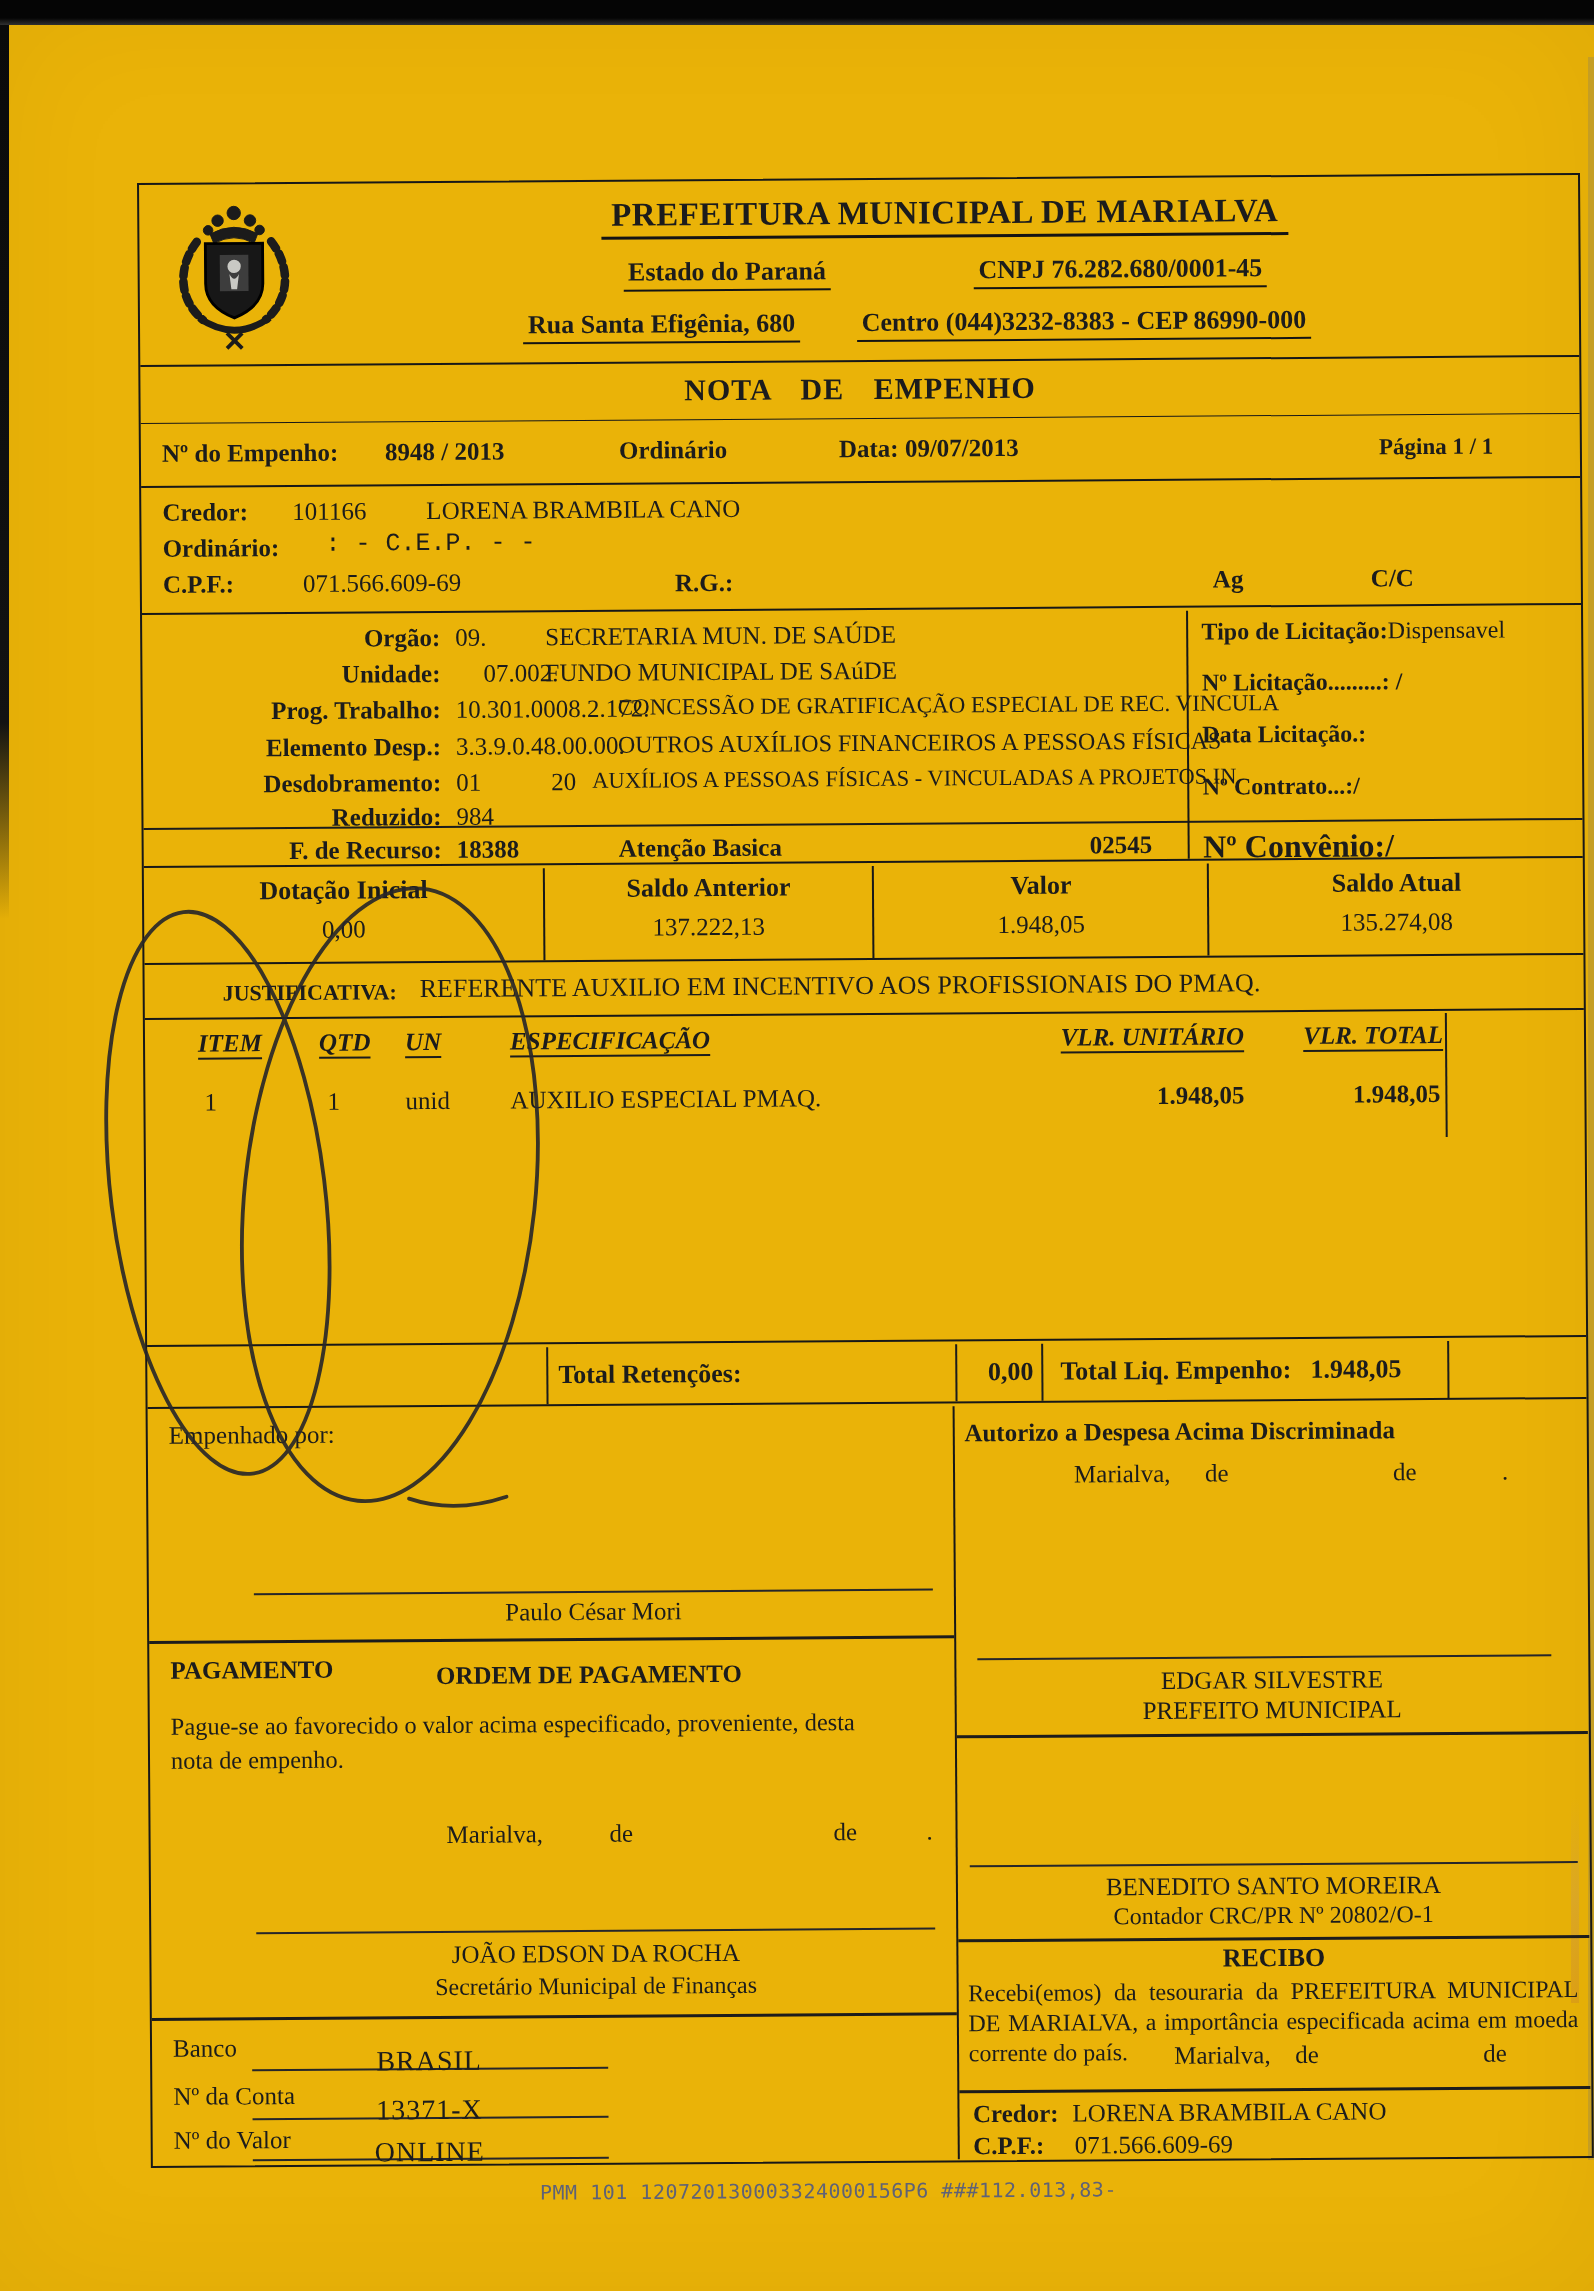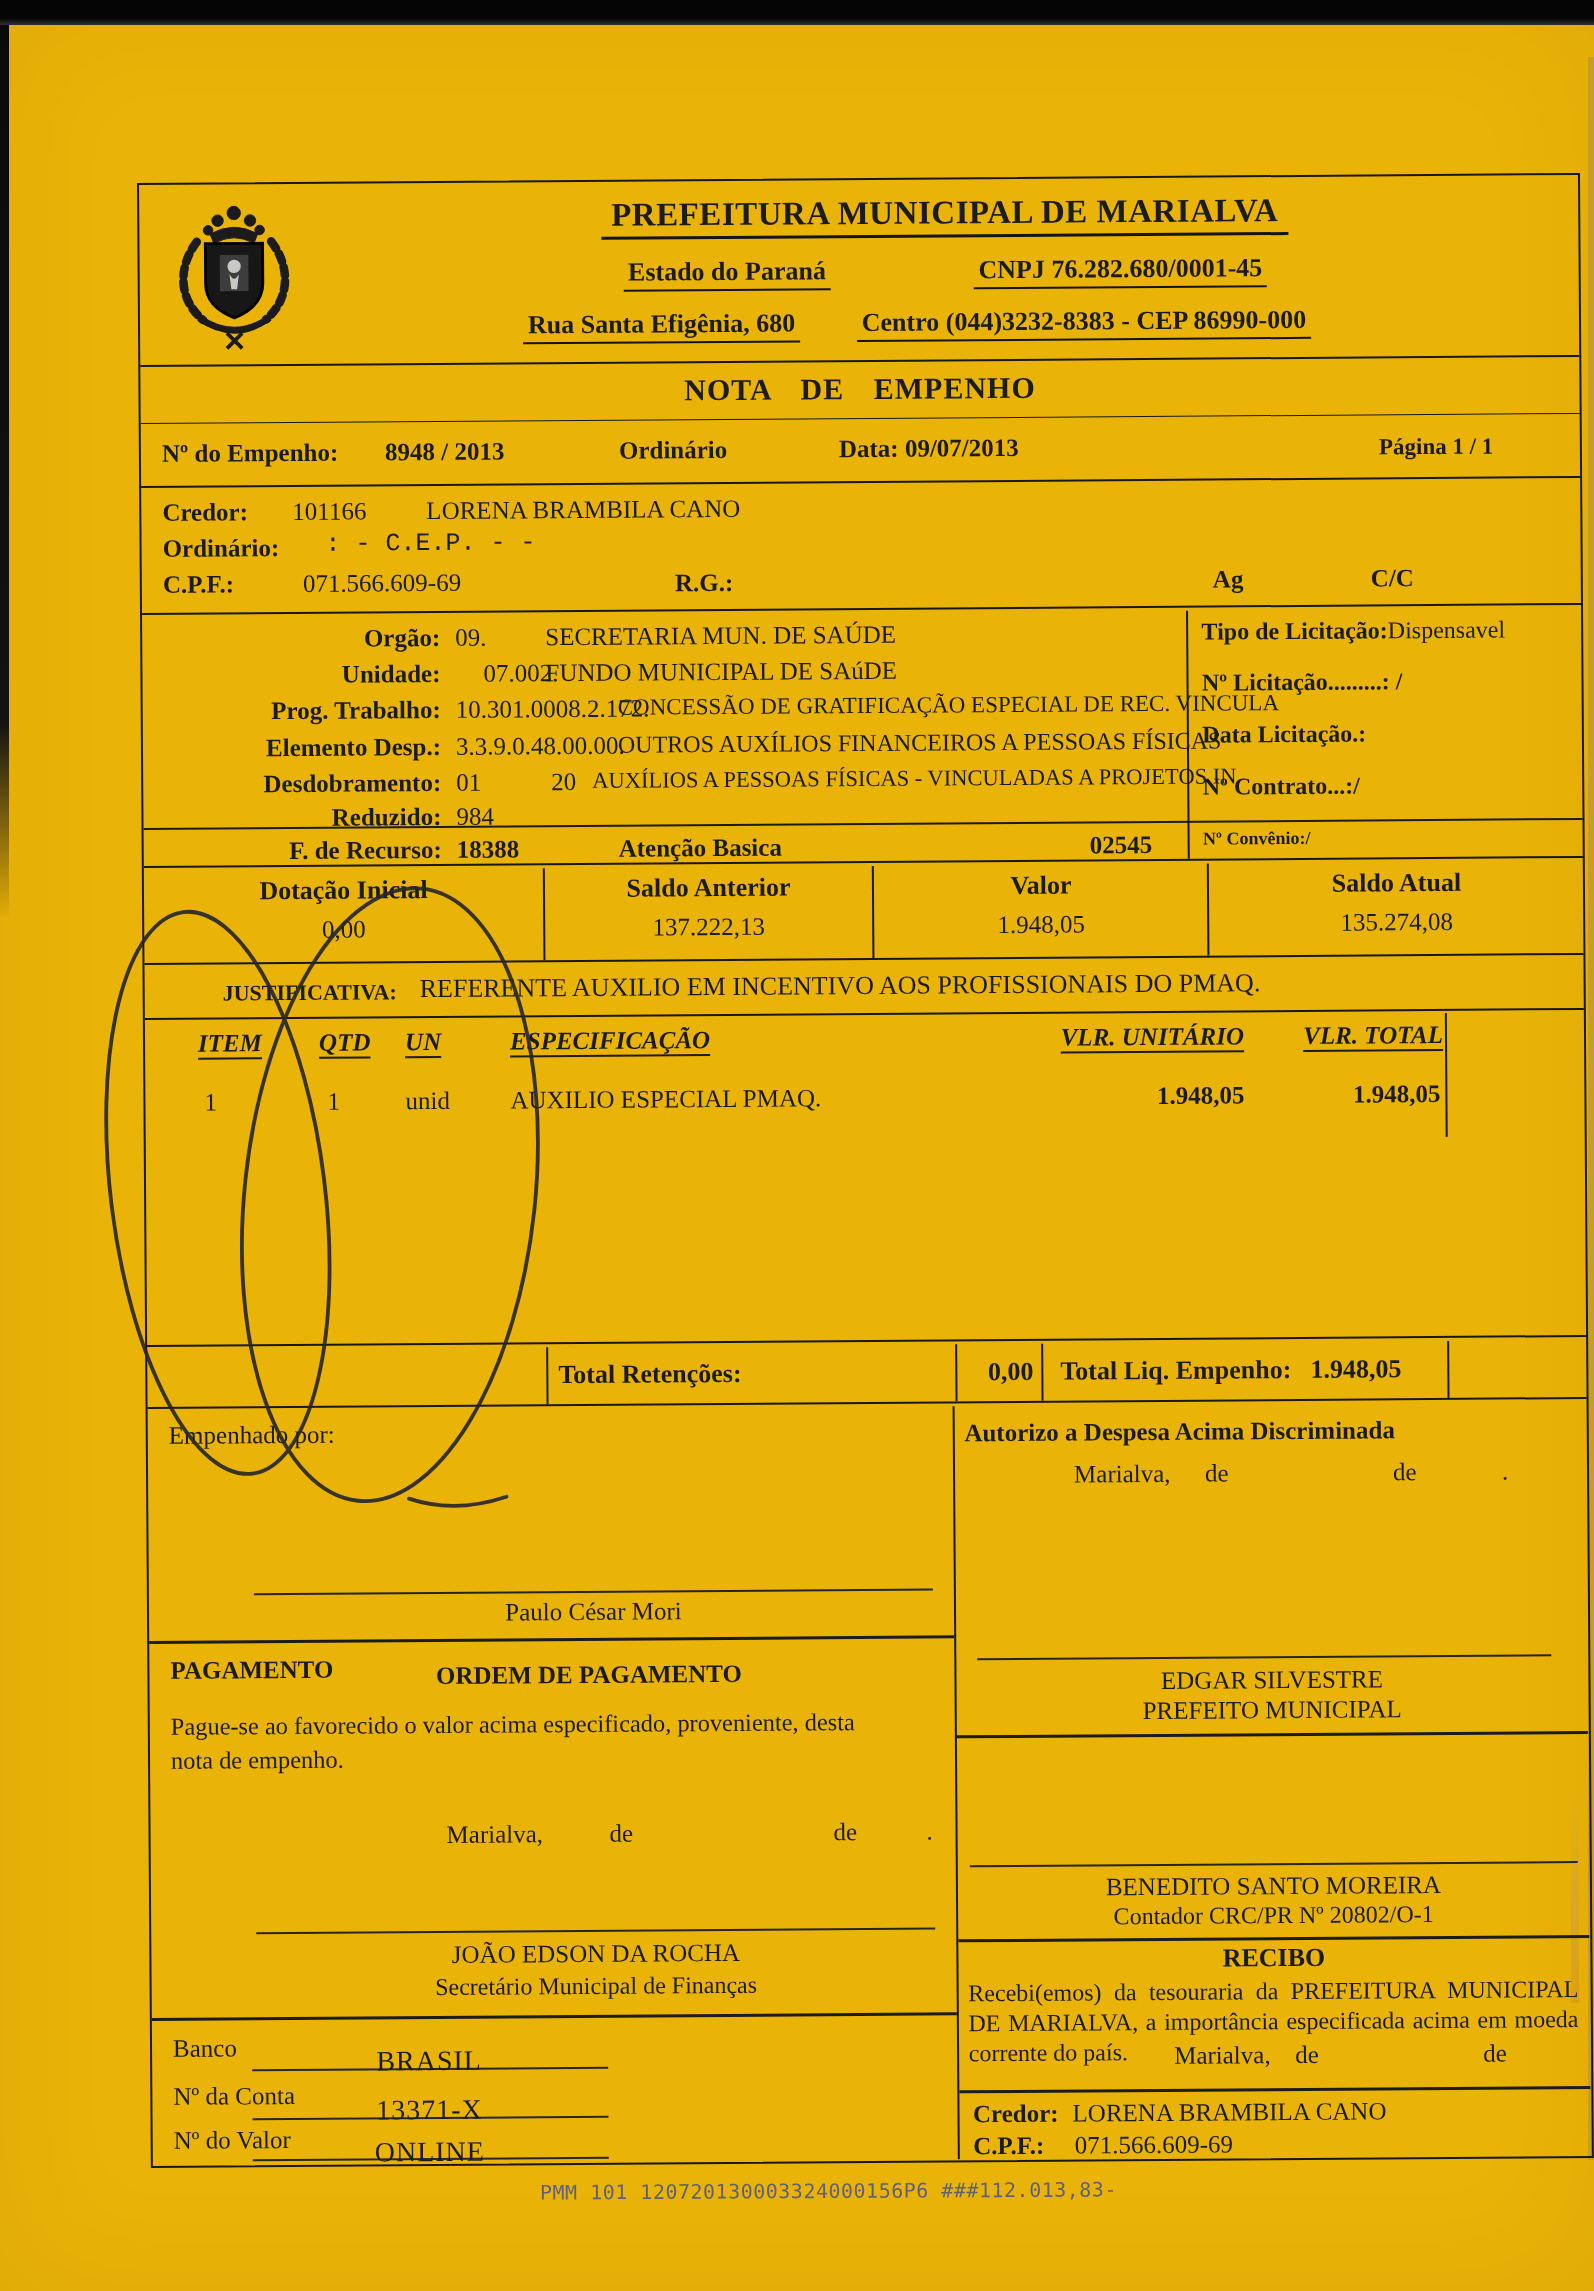--- a/index.html
+++ b/index.html
@@ -155,21 +155,21 @@
         <span class="abs b" style="left:946px;">02545</span>
       </div>
 
       <div class="abs" style="left:1044px;top:0;bottom:0;width:392px;border-left:2.9px solid #181818;">
         <div class="abs" style="left:13.4px;top:7.6px;font-size:24px;">
           <span class="b">Tipo de Licitação:</span><span>Dispensavel</span>
         </div>
         <div class="abs b" style="left:13.4px;top:59px;font-size:24px;">Nº Licitação.........: /</div>
         <div class="abs b" style="left:13.4px;top:111px;font-size:24px;">Data Licitação.:</div>
         <div class="abs b" style="left:13.4px;top:163px;font-size:24px;">Nº Contrato...:/</div>
-        <div class="abs b" style="left:13.4px;top:218px;font-size:18px;">Nº Convênio:/</div>
+        <div class="abs b" style="left:13.4px;top:218px;font-size:32px;">Nº Convênio:/</div>
       </div>
     </div>
 
     <div class="sec" style="top:686px;height:94px;border-bottom:2.9px solid #181818;">
       <div class="dcell" style="left:0;width:399px;border-right:2.9px solid #181818;">
         <div class="dhead">Dotação Inicial</div>
         <div class="dval">0,00</div>
       </div>
       <div class="dcell" style="left:401px;width:327px;border-right:2.9px solid #181818;">
         <div class="dhead">Saldo Anterior</div>

